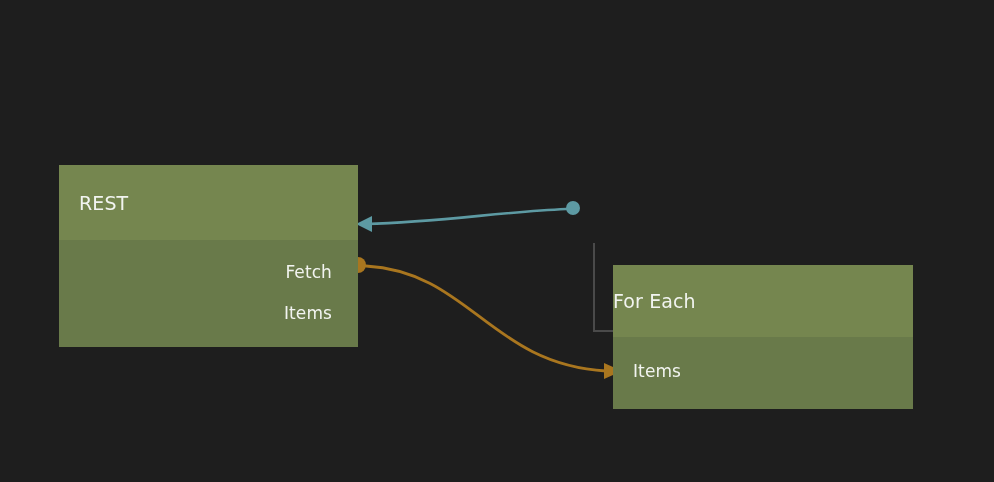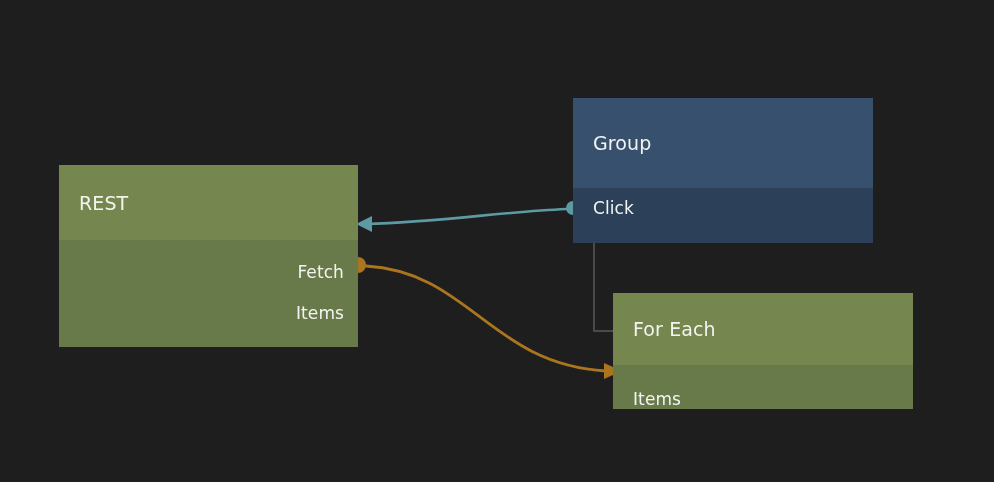--- a/index.html
+++ b/index.html
@@ -51,21 +51,21 @@
     display: flex;
     align-items: center;
     white-space: nowrap;
   }
   .port-label {
     color: #f2f4f0;
     font-size: 17px;
     letter-spacing: 0.1px;
   }
   .port-row.out {
-    right: 14px;
+    right: 26px;
     justify-content: flex-start;
   }
   .port-row.in {
     left: 20px;
     justify-content: flex-start;
   }
 
   
   .green .node-header { background: #75864f; }
   .green .node-body   { background: #697a4a; }
@@ -102,33 +102,23 @@
     <div class="node-body" style="height: 107px; background: rgb(105, 122, 74);">
       <div class="port-row out" style="top: 21px; height: 22px;">
         <span class="port-label">Fetch</span>
       </div>
       <div class="port-row out" style="top: 62px; height: 22px;">
         <span class="port-label">Items</span>
       </div>
     </div>
   </div>
 
-  <div class="node blue" id="node-group" style="left: 573px; top: 98px; width: 300px; height: 145px;">
-    <div class="node-header" style="height: 90px; background: rgb(54, 80, 110); padding-left: 20px;">
-      <span class="node-title">Group</span>
-    </div>
-    <div class="node-body" style="height: 55px; background: rgb(44, 65, 89);">
-      <div class="port-row in" style="top: 9px; height: 22px;">
-        <span class="port-label">Click</span>
-      </div>
-    </div>
-  </div>
 
   <div class="node green" id="node-foreach" style="left: 613px; top: 265px; width: 300px; height: 144px;">
-    <div class="node-header" style="height: 72px; background: rgb(117, 134, 79); padding-left: 20px; margin-top: 28px;">
+    <div class="node-header" style="height: 72px; background: rgb(117, 134, 79); ">
       <span class="node-title">For Each</span>
     </div>
     <div class="node-body" style="height: 72px; background: rgb(105, 122, 74);">
       <div class="port-row in" style="top: 23px; height: 22px;">
         <span class="port-label">Items</span>
       </div>
     </div>
   </div>
 
 </div>

